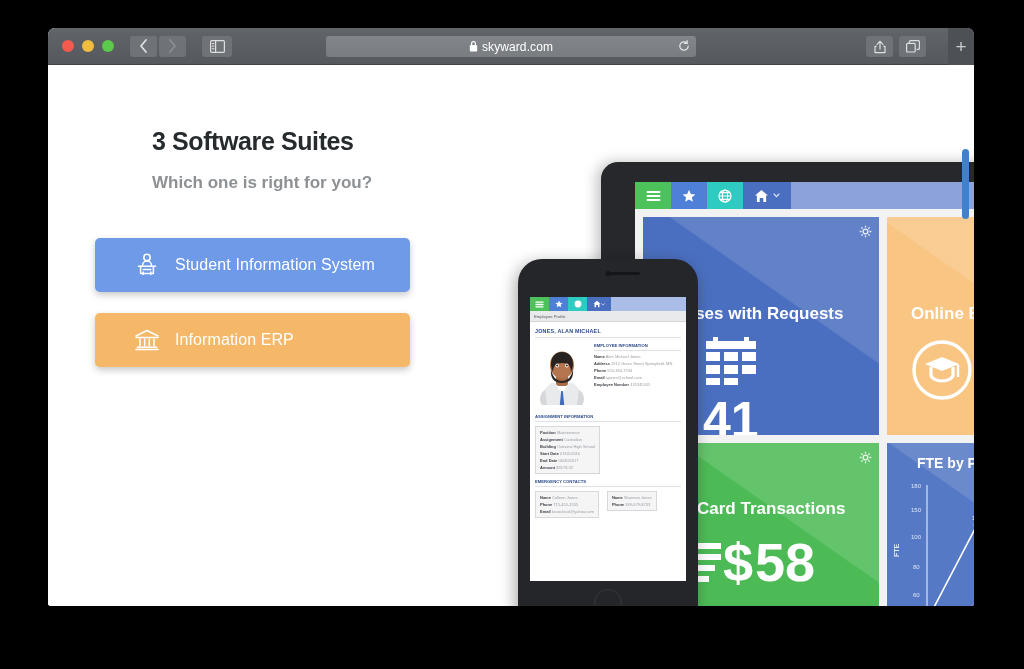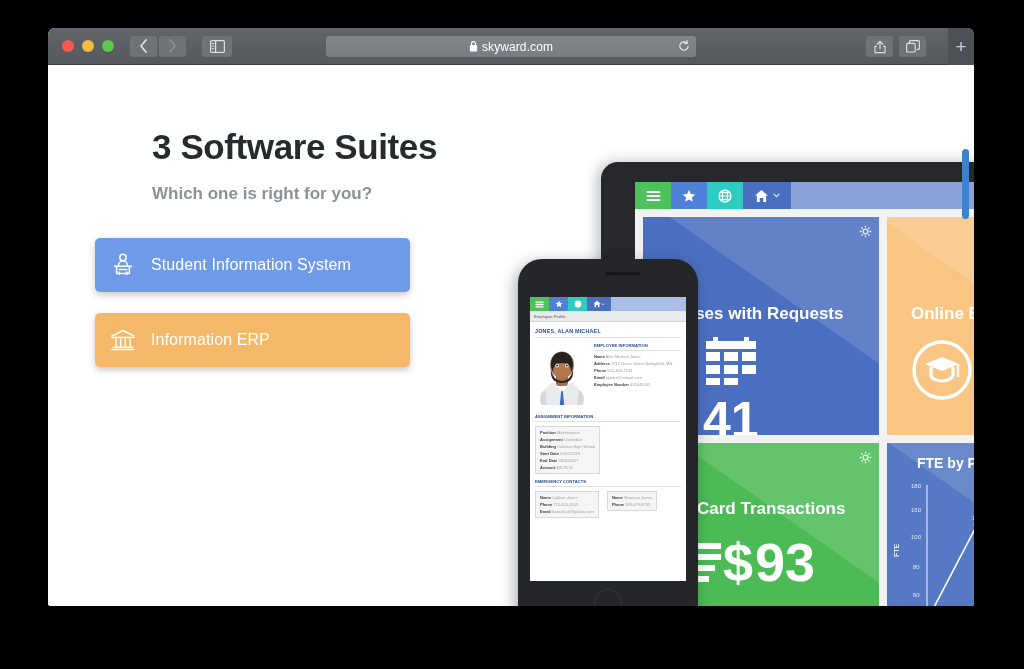--- a/index.html
+++ b/index.html
@@ -68,37 +68,38 @@
     background: #4d5156;
     display: flex; align-items: center; justify-content: center;
     color: #c9cbcd; font-size: 19px; font-weight: 300; line-height: 1;
   }
 
   .viewport { position: relative; width: 100%; height: 541px; background: #fff; overflow: hidden; }
 
   
   .copy { position: absolute; left: 104px; top: 62px; width: 330px; }
   .headline {
-    font-size: 35px; font-weight: bold; color: #262b2e;
+    font-size: 25px; font-weight: bold; color: #262b2e;
     letter-spacing: -0.4px;
   }
   .subhead {
     margin-top: 17px;
     font-size: 17px; color: #8d9194; font-weight: 700;
   }
 
   .suite-list { position: absolute; left: 47px; top: 173px; width: 315px; }
   .suite-btn {
     position: relative;
     height: 54px; width: 315px;
     border-radius: 5px;
     display: flex; align-items: center;
     margin-bottom: 21px;
     box-shadow: 0 3px 7px rgba(0,0,0,0.22);
     color: #fff;
+    padding-left: 24px;
   }
   .suite-btn .ic { width: 56px; display: flex; align-items: center; justify-content: center; }
   .suite-btn .lbl { font-size: 16px; color: #fff; letter-spacing: .1px; }
 
   
   .tablet {
     position: absolute; left: 553px; top: 97px;
     width: 440px; height: 478px;
     background: #26282b;
     border-radius: 17px 0 0 0;
@@ -403,21 +404,21 @@
               <div class="big">
                 <span>
                   <svg width="34" height="46" viewBox="0 0 34 46" fill="#fff">
                     <rect x="0" y="6" width="34" height="6"></rect>
                     <rect x="0" y="17" width="34" height="6"></rect>
                     <rect x="0" y="28" width="28" height="6"></rect>
                     <rect x="0" y="39" width="22" height="6"></rect>
                   </svg>
                 </span>
                 <span class="bignum">$</span>
-                <span class="bignum">93</span>
+                <span class="bignum">58</span>
               </div>
             </div>
 
             <div class="tile tile-fte">
               <div class="sheen"></div>
               <div class="t-title">FTE by Posi</div>
               <svg width="180" height="160" viewBox="0 0 180 160" style="position:absolute;left:0;top:34px">
                 <line x1="40" y1="8" x2="40" y2="138" stroke="#cfd9ee" stroke-width="1.3"></line>
                 <g fill="#dfe6f5" font-size="6" font-family="Liberation Sans, sans-serif">
                   <text x="24" y="11">180</text>

